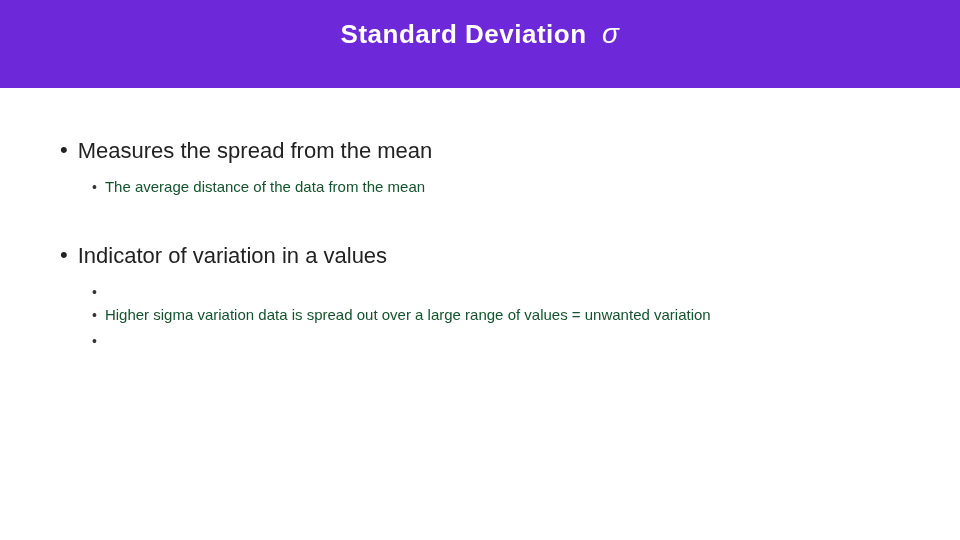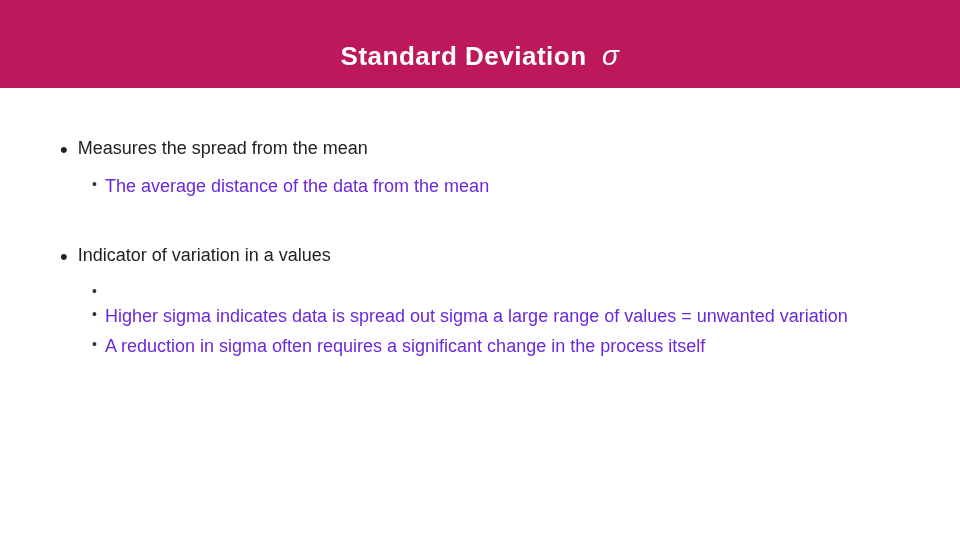--- a/index.html
+++ b/index.html
@@ -18,25 +18,25 @@
 
     .slide {
       width: 960px;
       height: 540px;
       background: #ffffff;
       display: flex;
       flex-direction: column;
     }
 
     .header-bar {
-      background: #be185d;
+      background: #6d28d9;
       width: 100%;
       padding: 18px 0 16px 0;
       display: flex;
-      align-items: flex-end;
+      align-items: flex-start;
       justify-content: center;
       min-height: 88px;
     }
 
     .header-title {
       color: #ffffff;
       font-size: 26px;
       font-weight: 700;
       letter-spacing: 0.5px;
       text-align: center;
@@ -57,21 +57,21 @@
     }
 
     .bullet-primary {
       display: flex;
       align-items: flex-start;
       margin-bottom: 6px;
       margin-top: 16px;
     }
 
     .bullet-primary-text {
-      font-size: 18px;
+      font-size: 22px;
       font-weight: 400;
       color: #222222;
       line-height: 1.35;
     }
 
     .bullet-dot-primary {
       font-size: 22px;
       color: #222222;
       margin-right: 10px;
       margin-top: 1px;
@@ -92,23 +92,23 @@
 
     .bullet-dot-secondary {
       font-size: 14px;
       color: #333333;
       margin-right: 8px;
       margin-top: 3px;
       flex-shrink: 0;
     }
 
     .bullet-secondary-text {
-      font-size: 18px;
+      font-size: 15px;
       font-weight: 400;
-      color: #6d28d9;
+      color: #14532d;
       line-height: 1.45;
     }
 
     .section-gap {
       height: 18px;
     }
   </style>
 </head>
 <body>
 
@@ -139,22 +139,21 @@
     <div class="bullet-primary">
       <span class="bullet-dot-primary">•</span>
       <span class="bullet-primary-text">Indicator of variation in a values</span>
     </div>
     <div class="sub-bullets">
       <div class="bullet-secondary">
         <span class="bullet-dot-secondary">•</span>
       </div>
       <div class="bullet-secondary">
         <span class="bullet-dot-secondary">•</span>
-        <span class="bullet-secondary-text">Higher sigma indicates data is spread out sigma a large range of values = unwanted variation</span>
+        <span class="bullet-secondary-text">Higher sigma variation data is spread out over a large range of values = unwanted variation</span>
       </div>
       <div class="bullet-secondary">
         <span class="bullet-dot-secondary">•</span>
-        <span class="bullet-secondary-text">A reduction in sigma often requires a significant change in the process itself</span>
       </div>
     </div>
 
   </div>
 </div>
 
 </body></html>

